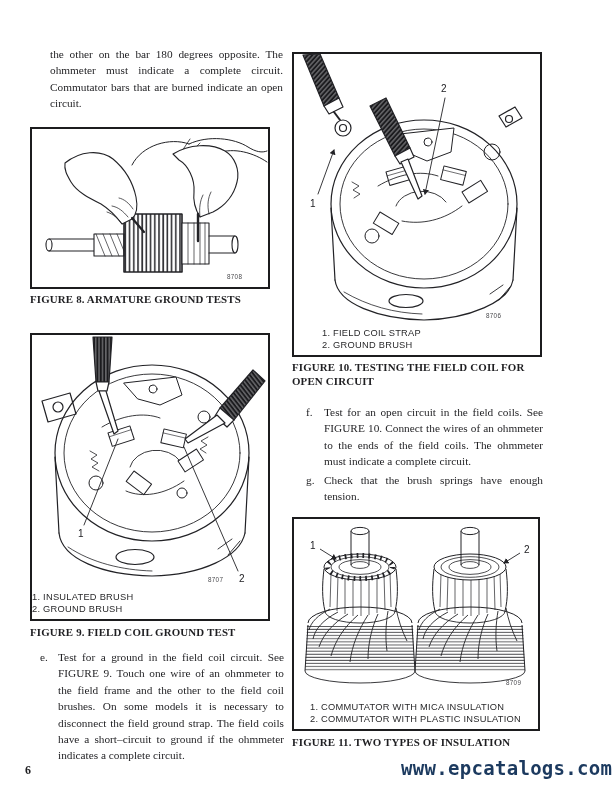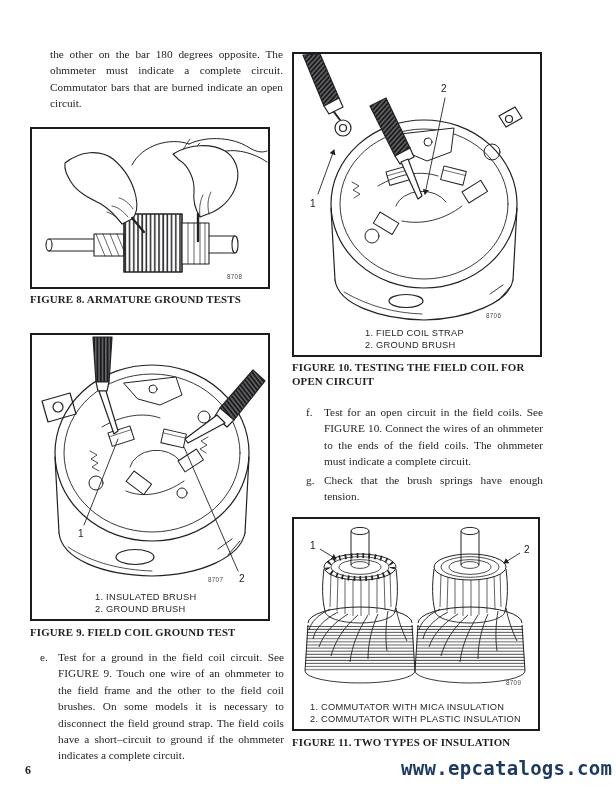--- a/index.html
+++ b/index.html
@@ -10,22 +10,22 @@
   .item{position:absolute;display:flex;font-size:11.3px;line-height:16.4px}
   .item .lbl{width:18px;flex:none}
   .item .txt{flex:1;text-align:justify}
   .figbox{position:absolute;border:2px solid #1c1c1e;background:#fff;
           display:flex;flex-direction:column;justify-content:space-between}
   .figbox svg{display:block;flex:none}
   .legend{font-family:"Liberation Sans",sans-serif;font-size:9.3px;line-height:12px;
           letter-spacing:.25px;color:#28282a;padding-bottom:4px}
   .legend div{white-space:nowrap}
   .legend .indent{padding-left:11px}
-  .l9{padding-left:63px}
-  .l10{padding-left:71px}
+  .l9{}
+  .l10{padding-left:28px}
   .l11{padding-left:16px}
   .caption{position:absolute;text-align:left;font-size:10.9px;font-weight:600;
            letter-spacing:.15px;line-height:13.5px}
   .pagenum{position:absolute;left:25px;top:763px;font-size:12px;font-weight:700}
   .watermark{position:absolute;left:401px;top:757px;font-family:"DejaVu Sans Mono",monospace;
              font-size:19px;font-weight:700;color:#1c3a5f;letter-spacing:.3px;text-decoration:none}
   svg text{font-family:"Liberation Sans",sans-serif}
   .dn{font-size:6.3px;fill:#4a4a4e;letter-spacing:.3px}
   .co{font-size:10px;fill:#202024}
 </style>

